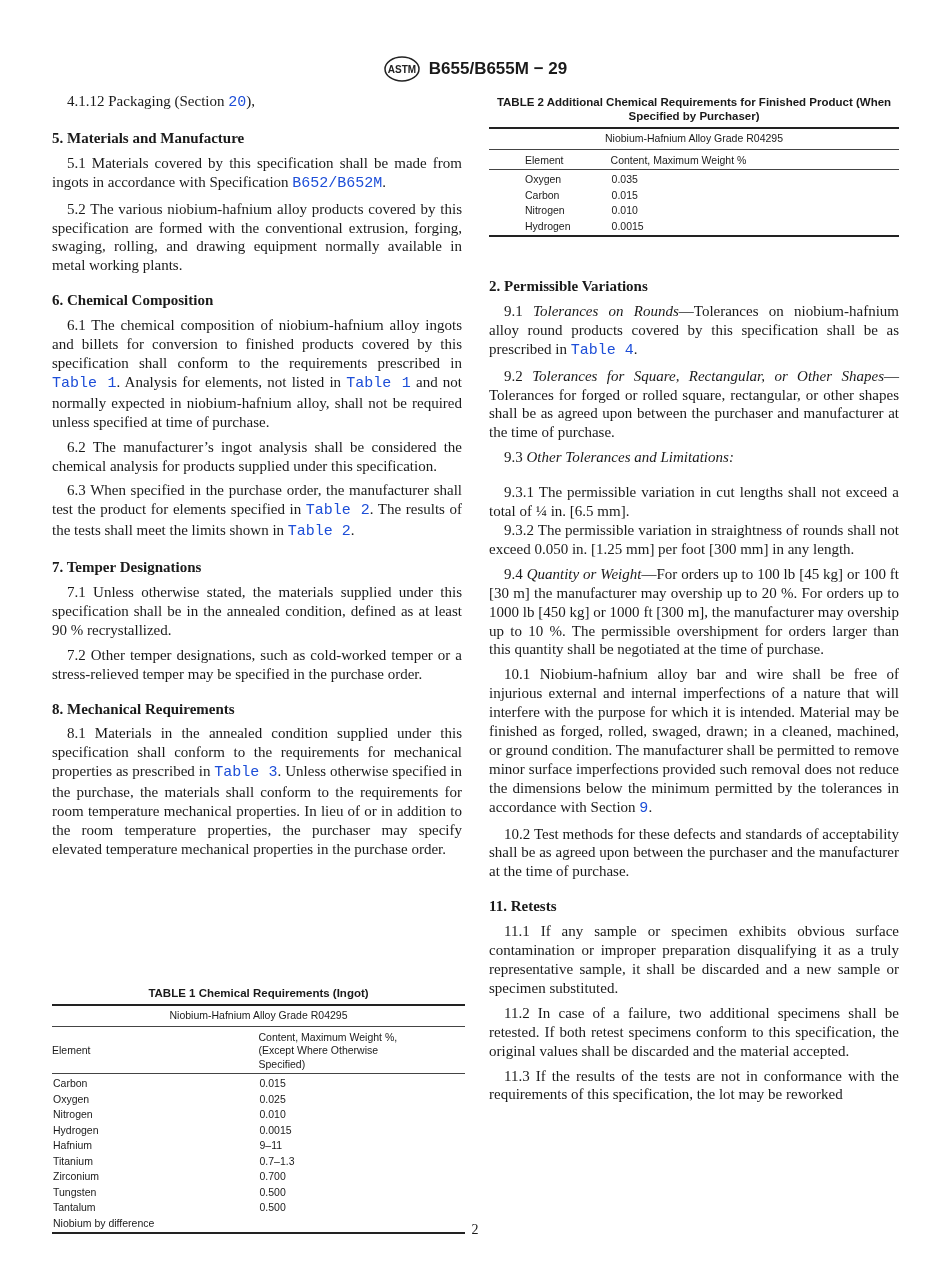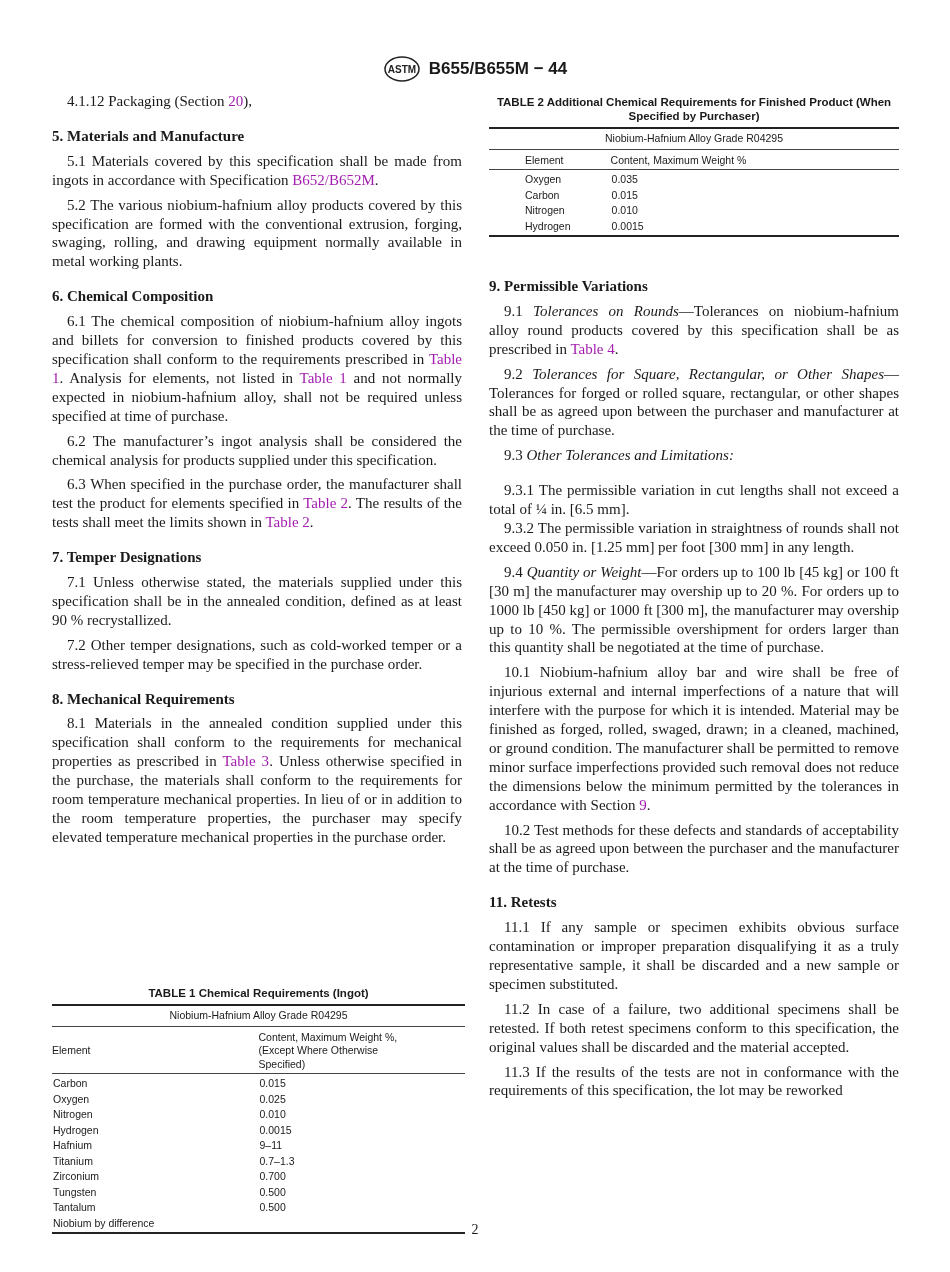--- a/index.html
+++ b/index.html
@@ -5,42 +5,42 @@
   html, body { margin:0; padding:0; background:#ffffff; }
   body { width:950px; height:1272px; position:relative; overflow:hidden; font-family:"Liberation Serif", serif; color:#1a1a1a; }
   .header { position:absolute; top:56px; left:0; width:950px; text-align:center; }
   .header .logo { display:inline-block; vertical-align:middle; width:38px; height:26px; }
   .header .title { display:inline-block; vertical-align:middle; font-family:"Liberation Sans", sans-serif; font-weight:bold; font-size:17px; margin-left:4px; }
   .col { position:absolute; top:92px; width:410px; font-size:15px; line-height:18.9px; }
   .col.left { left:52px; }
   .col.right { left:489px; }
   p { margin:0 0 6px 0; text-align:justify; text-indent:15px; }
   h2 { font-size:15px; font-weight:bold; margin:16px 0 6px 0; }
-  .link { color:#a21caf; }
+  .link { color:#1d4ed8;font-family:Liberation Mono, monospace; }
   i { font-style:italic; }
   .tbl-title { font-family:"Liberation Sans", sans-serif; font-weight:bold; font-size:11.5px; text-align:center; line-height:14px; margin-bottom:4px; }
   table { width:100%; border-collapse:collapse; font-family:"Liberation Sans", sans-serif; font-size:10.5px; line-height:13.5px; }
   table .grade td { text-align:center; border-top:2px solid #222; border-bottom:1px solid #444; padding:3px 0; }
   table .head td { border-bottom:1px solid #444; padding:4px 0 2px 0; vertical-align:middle; }
   table .last td { border-bottom:2px solid #222; padding-bottom:2px; }
   td.c1 { width:50%; }
   .t2 td.c1 { padding-left:36px; width:calc(50% - 36px); }
   .t1 { position:absolute; left:52px; top:986px; width:413px; }
   .t2 { margin-bottom:40px; }
   .pagenum { position:absolute; top:1222px; left:0; width:950px; text-align:center; font-size:14px; }
 </style>
 </head>
 <body>
 
 <div class="header">
   <svg class="logo" viewBox="0 0 38 26">
     <ellipse cx="19" cy="13" rx="17" ry="12" fill="none" stroke="#222" stroke-width="1.5"></ellipse>
     <text x="19" y="17" font-family="Liberation Sans, sans-serif" font-weight="bold" font-size="10" text-anchor="middle" fill="#222">ASTM</text>
   </svg>
-  <span class="title">B655/B655M − 44</span>
+  <span class="title">B655/B655M − 29</span>
 </div>
 
 <div class="col left">
   <p><span>4.1.12  Packaging (Section </span><span class="link">20</span><span>),</span></p>
 
   <h2>5.  Materials and Manufacture</h2>
   <p><span>5.1  Materials covered by this specification shall be made from ingots in accordance with Specification </span><span class="link">B652/B652M</span><span>.</span></p>
   <p>5.2  The various niobium-hafnium alloy products covered by this specification are formed with the conventional extrusion, forging, swaging, rolling, and drawing equipment normally available in metal working plants.</p>
 
   <h2>6.  Chemical Composition</h2>
@@ -136,21 +136,21 @@
             <td>0.010</td>
           </tr>
       <tr class="last">
             <td class="c1">Hydrogen</td>
             <td>0.0015</td>
           </tr>
     </tbody>
       </table>
   </div>
 
-  <h2>9.  Permissible Variations</h2>
+  <h2>2.  Permissible Variations</h2>
   <p><span>9.1  </span><i>Tolerances on Rounds</i><span>—Tolerances on niobium-hafnium alloy round products covered by this specification shall be as prescribed in </span><span class="link">Table 4</span><span>.</span></p>
   <p><span>9.2  </span><i>Tolerances for Square, Rectangular, or Other Shapes</i><span>—Tolerances for forged or rolled square, rectangular, or other shapes shall be as agreed upon between the purchaser and manufacturer at the time of purchase.</span></p>
   <p style="margin-bottom:16px;"><span>9.3  </span><i>Other Tolerances and Limitations:</i></p>
   <p style="margin-bottom:0;">9.3.1 The permissible variation in cut lengths shall not exceed a total of ¼ in. [6.5 mm].</p>
   <p>9.3.2 The permissible variation in straightness of rounds shall not exceed 0.050 in. [1.25 mm] per foot [300 mm] in any length.</p>
   <p><span>9.4  </span><i>Quantity or Weight</i><span>—For orders up to 100 lb [45 kg] or 100 ft [30 m] the manufacturer may overship up to 20 %. For orders up to 1000 lb [450 kg] or 1000 ft [300 m], the manufacturer may overship up to 10 %. The permissible overshipment for orders larger than this quantity shall be negotiated at the time of purchase.</span></p>
 
   <p><span>10.1  Niobium-hafnium alloy bar and wire shall be free of injurious external and internal imperfections of a nature that will interfere with the purpose for which it is intended. Material may be finished as forged, rolled, swaged, drawn; in a cleaned, machined, or ground condition. The manufacturer shall be permitted to remove minor surface imperfections provided such removal does not reduce the dimensions below the minimum permitted by the tolerances in accordance with Section </span><span class="link">9</span><span>.</span></p>
   <p>10.2  Test methods for these defects and standards of acceptability shall be as agreed upon between the purchaser and the manufacturer at the time of purchase.</p>
 

